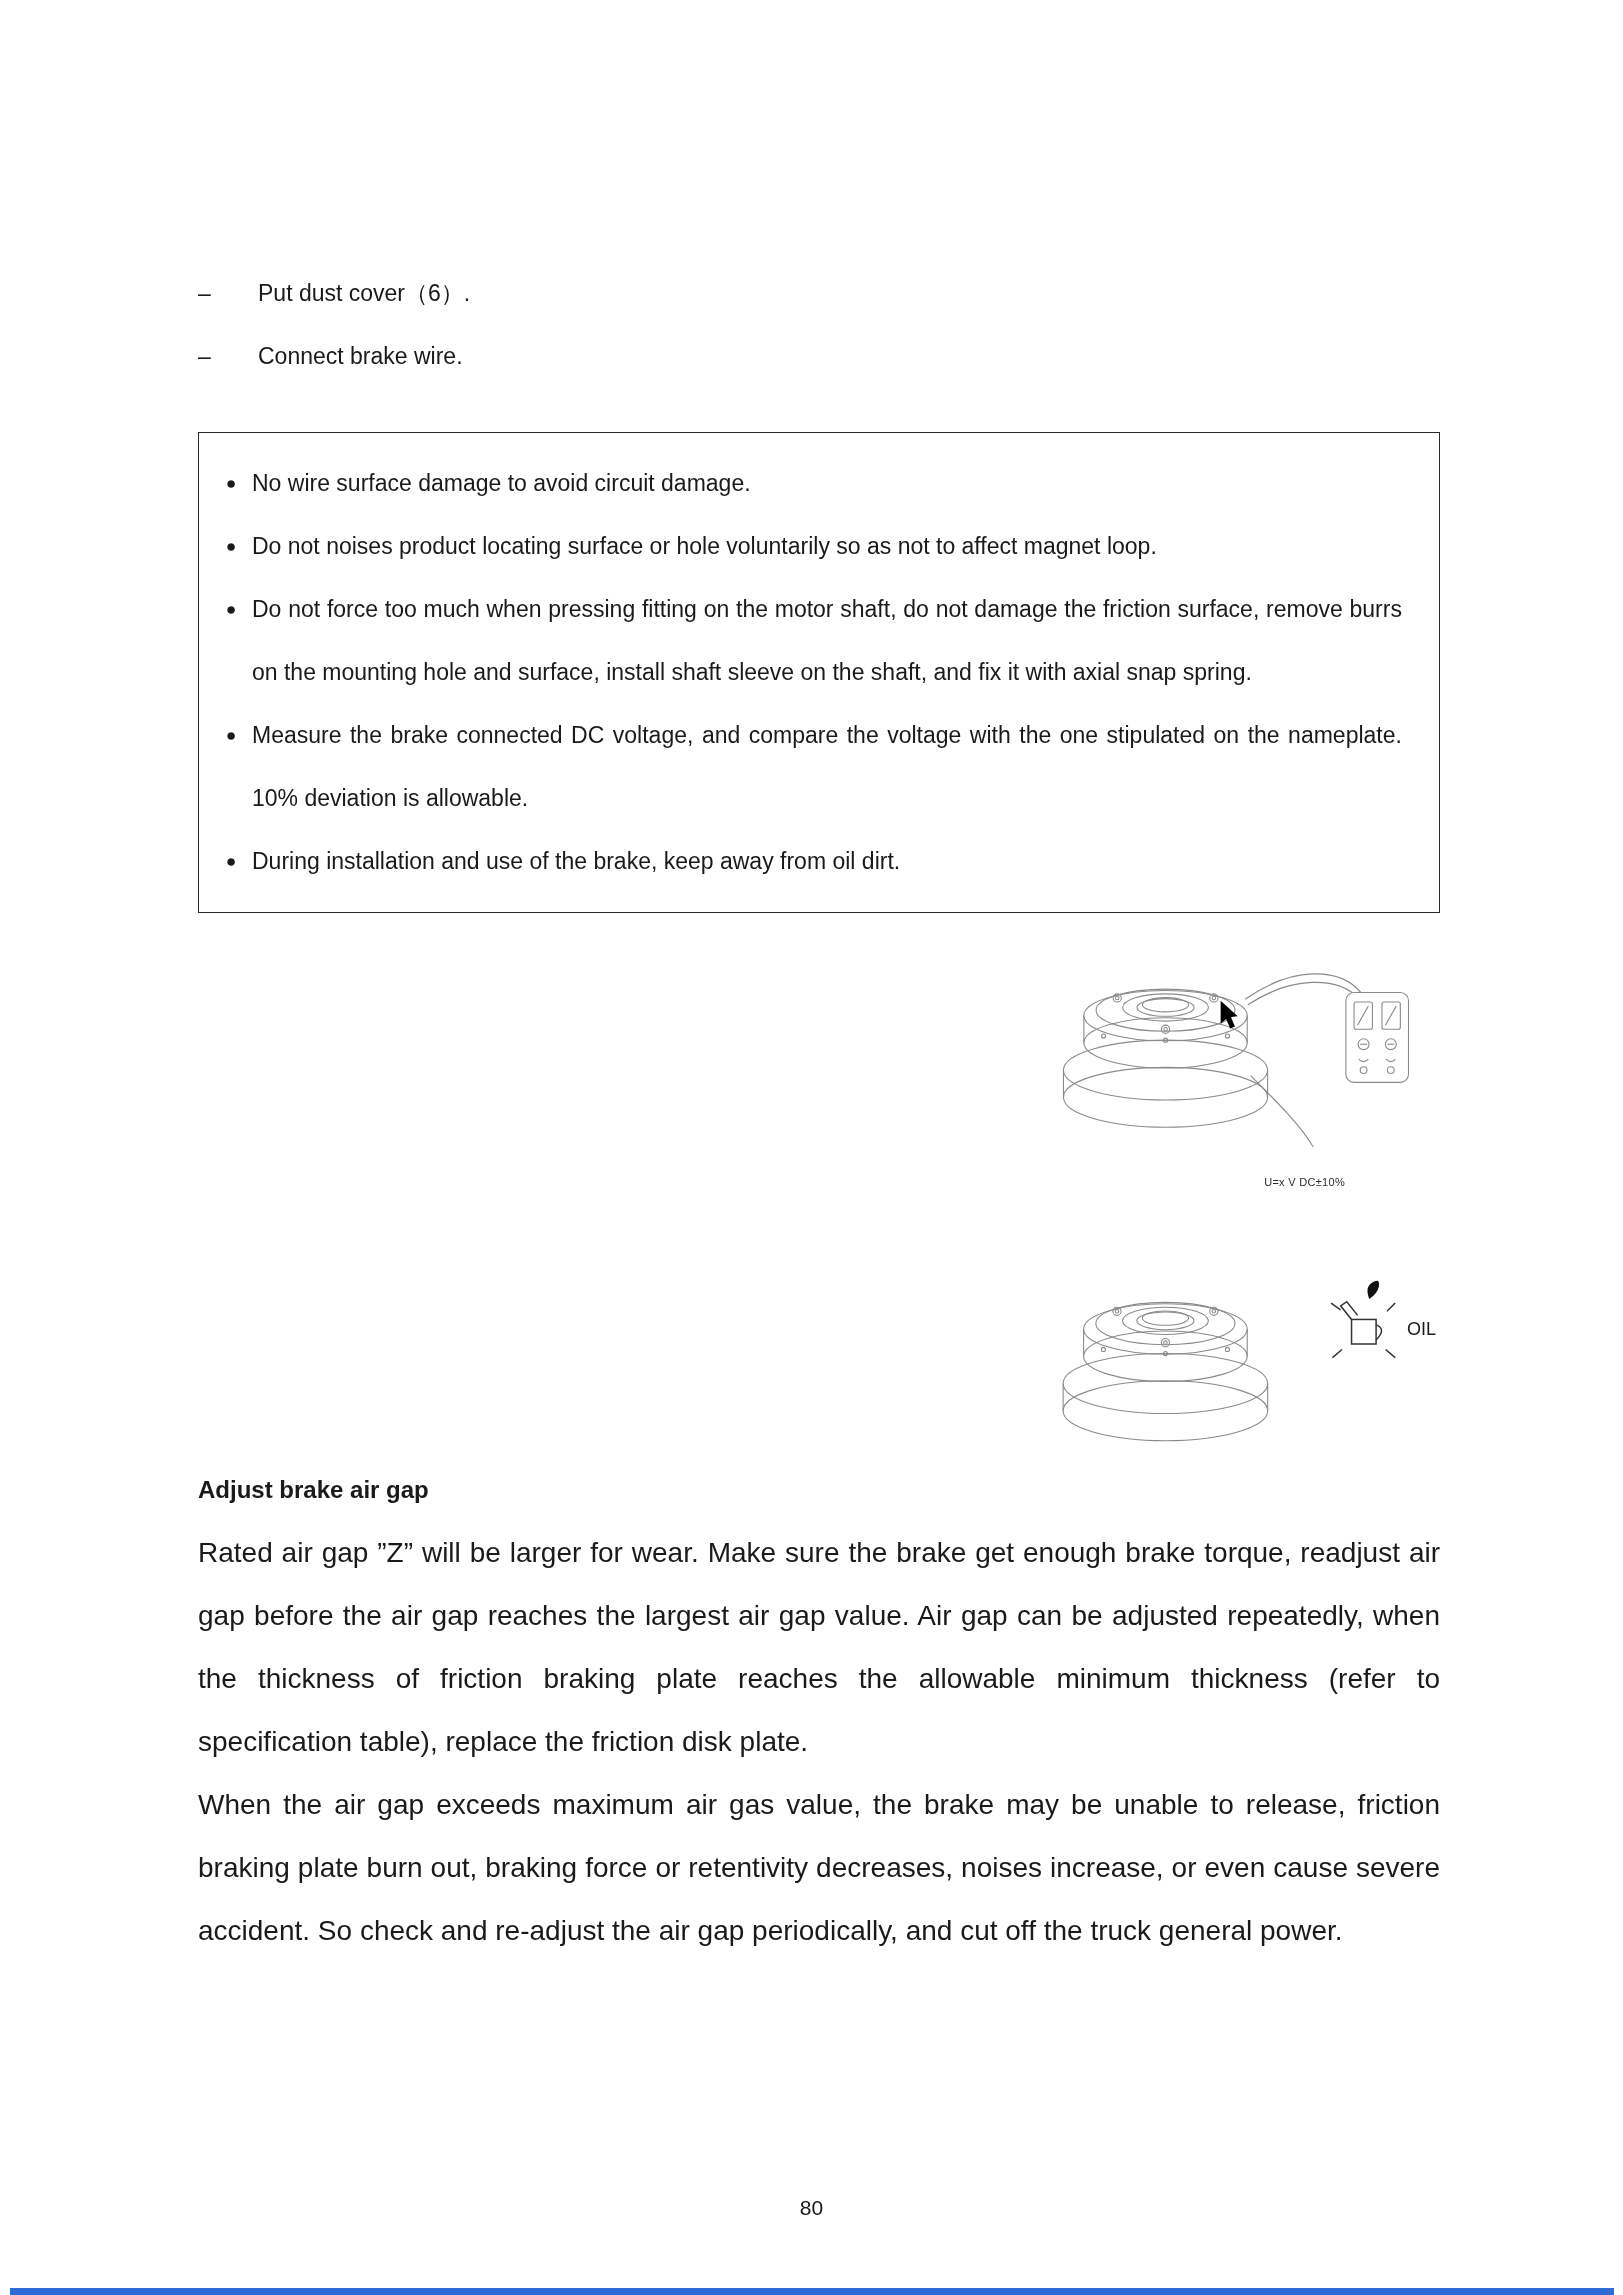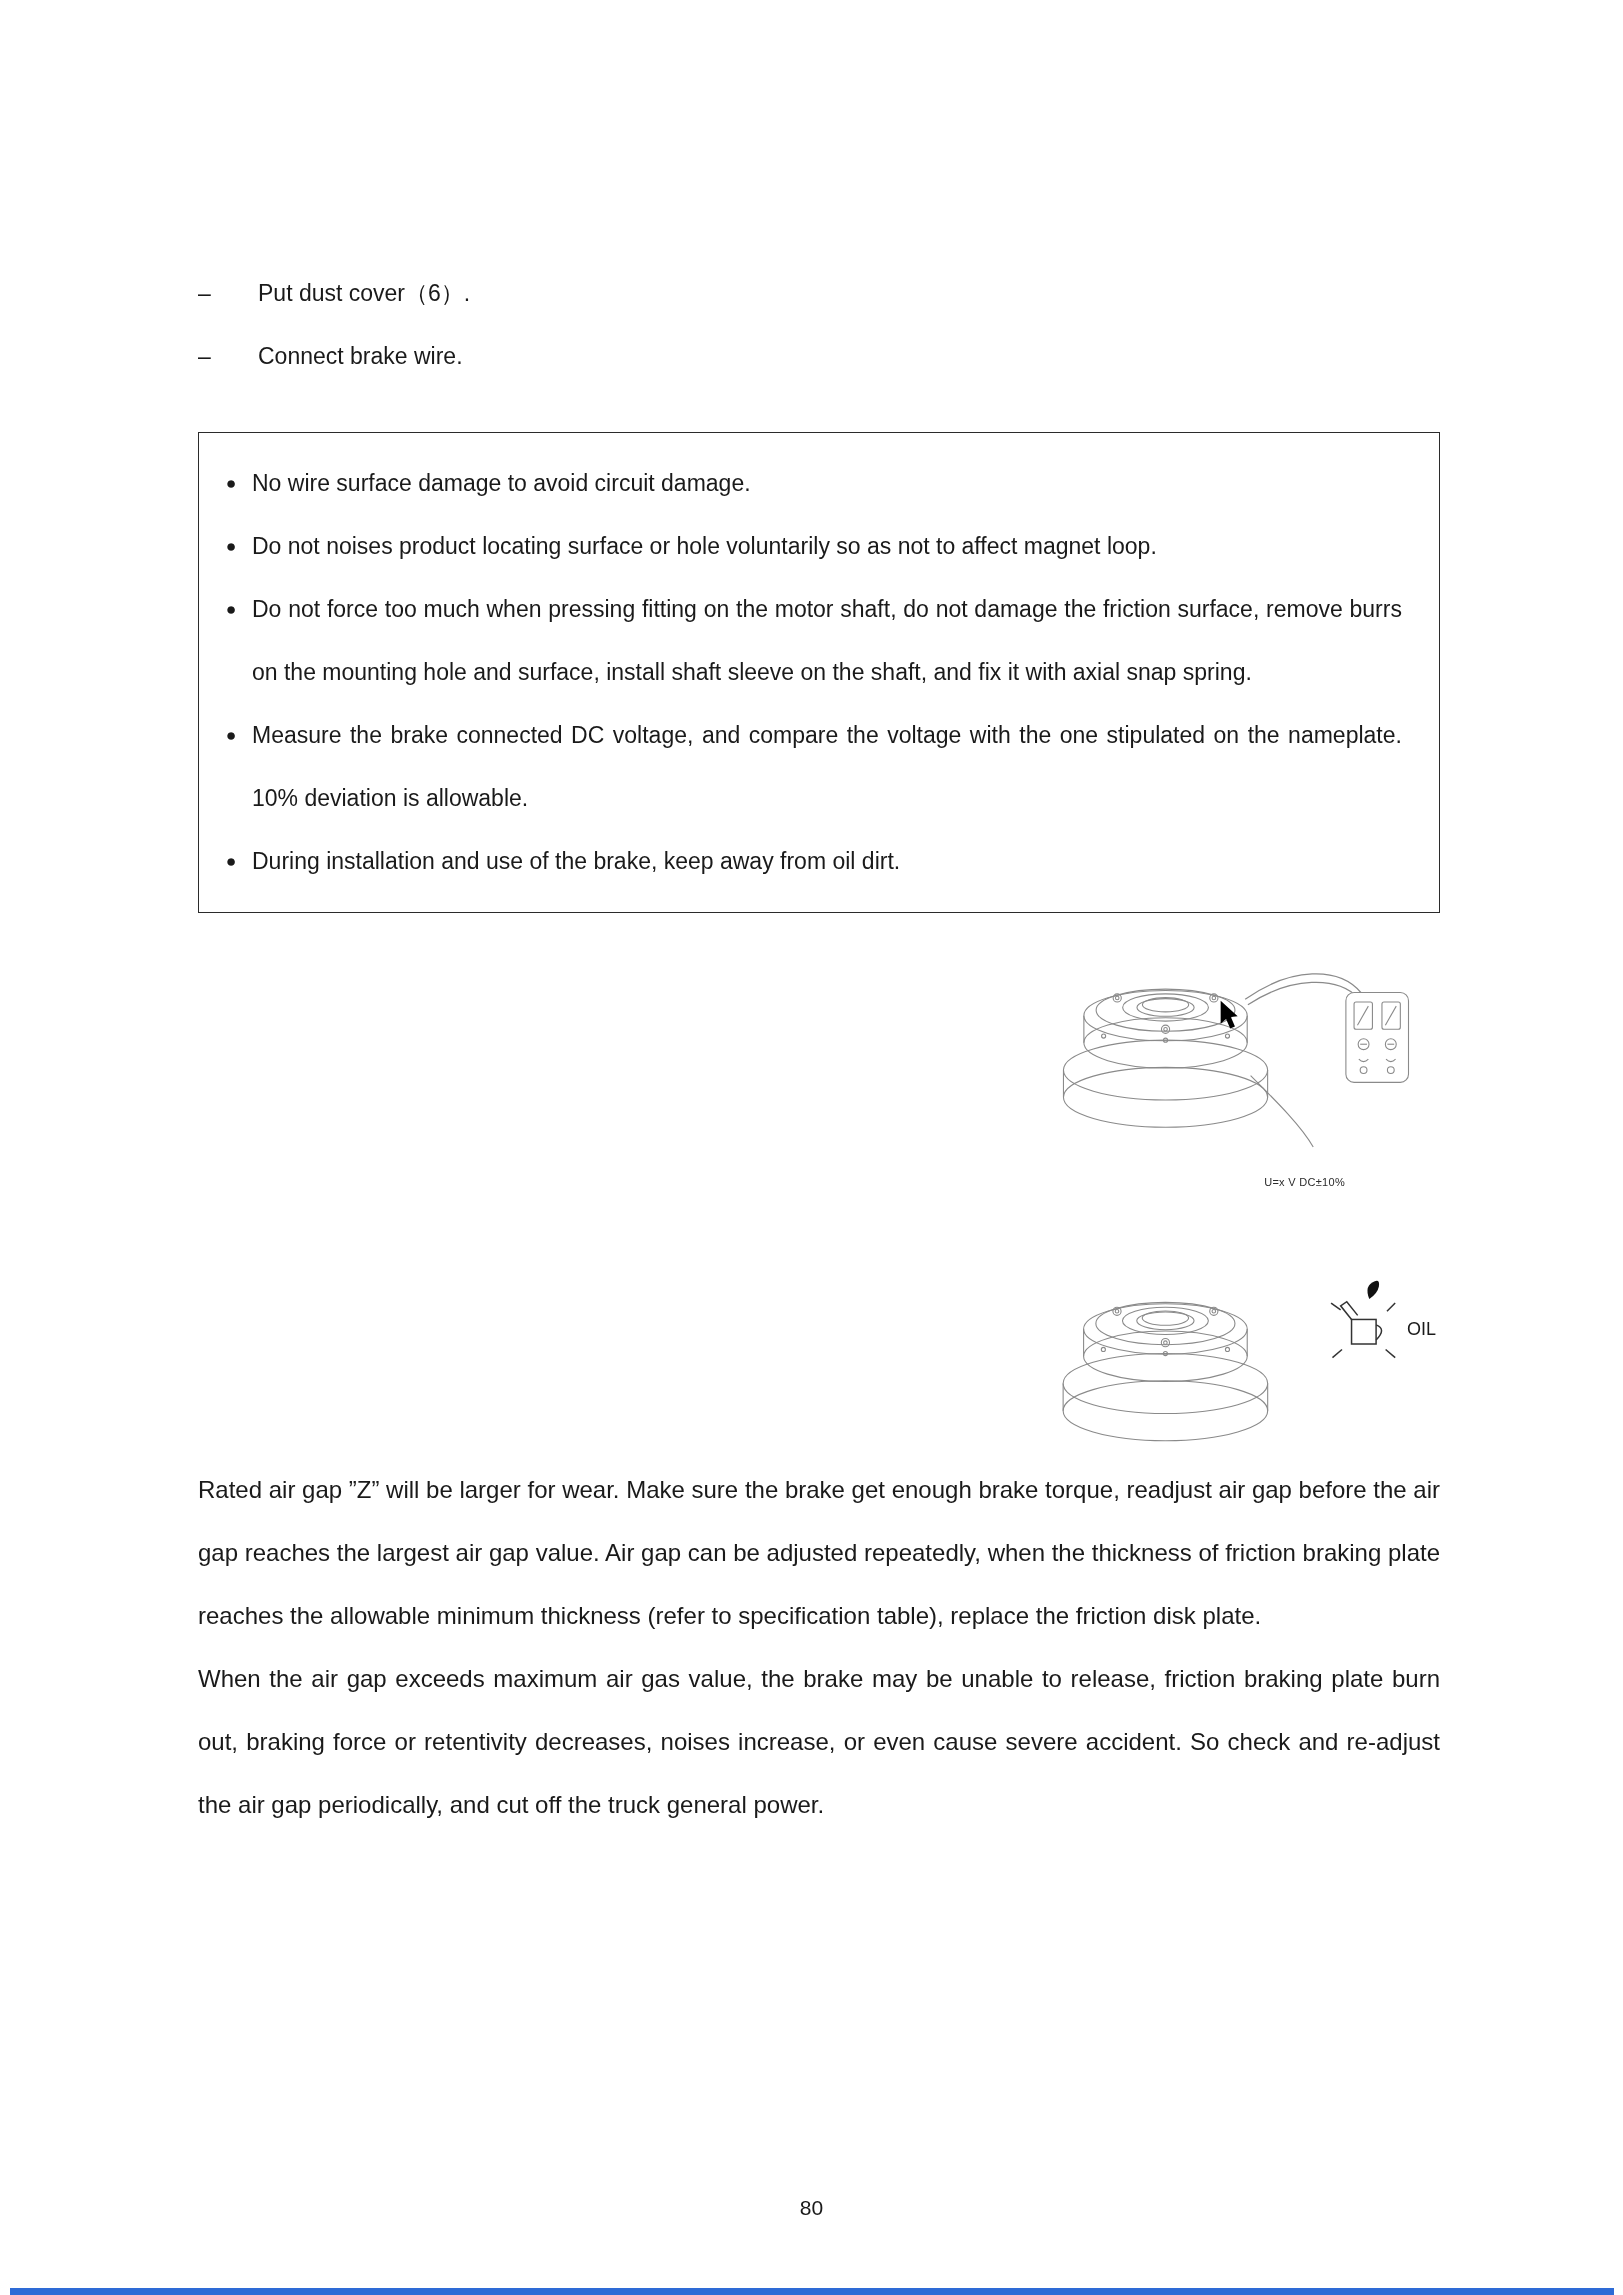--- a/index.html
+++ b/index.html
@@ -42,21 +42,21 @@
     position:absolute; top:263px; right:95px;
     font-size:11px; color:#2b2b2b; letter-spacing:0.3px;
   }
   .oil-label {
     position:absolute; top:406px; right:4.1px;
     font-size:18px; color:#1a1a1a;
   }
 
   
   .section-heading { font-size:24px; font-weight:bold; line-height:63px; }
-  .para { font-size:24px; line-height:63px; text-align:justify; }
+  .para { font-size:28px; line-height:63px; text-align:justify; }
 
   .page-number {
     position:absolute; top:2196px; left:0; width:100%;
     text-align:center; font-size:21px; color:#1a1a1a;
   }
   .bottom-bar {
     position:absolute; bottom:0px; left:9.5px; right:9.5px; height:6.8px;
     background:#2e6bd6;
   }
 </style>
@@ -199,20 +199,21 @@
             <path d="M432,104 l-14,-10"></path>
             <path d="M500,106 l12,-12"></path>
           </g>
           <path d="M474,88 q-8,-20 8,-26 q8,-3 6,8 q-2,10 -14,18 z" fill="#111"></path>
         </svg>
       </div>
 
       <div class="oil-label">OIL</div>
     </div>
 
+    <div class="section-heading">Adjust brake air gap</div>
     <div class="para">Rated air gap ”Z” will be larger for wear. Make sure the brake get enough brake torque, readjust air gap before the air gap reaches the largest air gap value. Air gap can be adjusted repeatedly, when the thickness of friction braking plate reaches the allowable minimum thickness (refer to specification table), replace the friction disk plate.</div>
     <div class="para">When the air gap exceeds maximum air gas value, the brake may be unable to release, friction braking plate burn out, braking force or retentivity decreases, noises increase, or even cause severe accident. So check and re-adjust the air gap periodically, and cut off the truck general power.</div>
 
   </div>
 
   <div class="page-number">80</div>
   <div class="bottom-bar"></div>
 </div>
 
 

